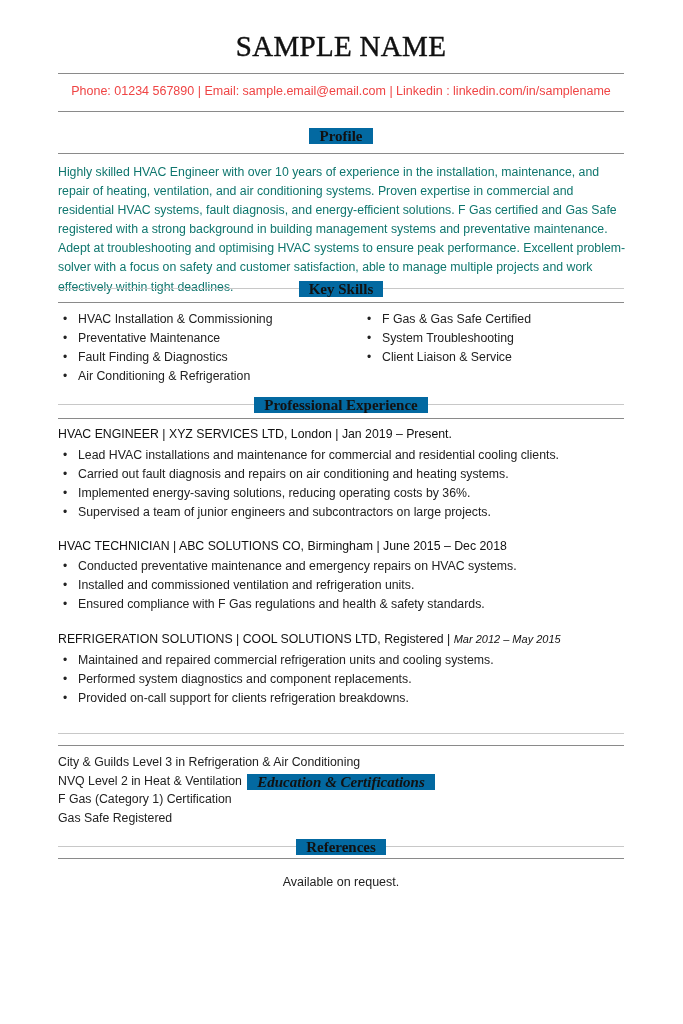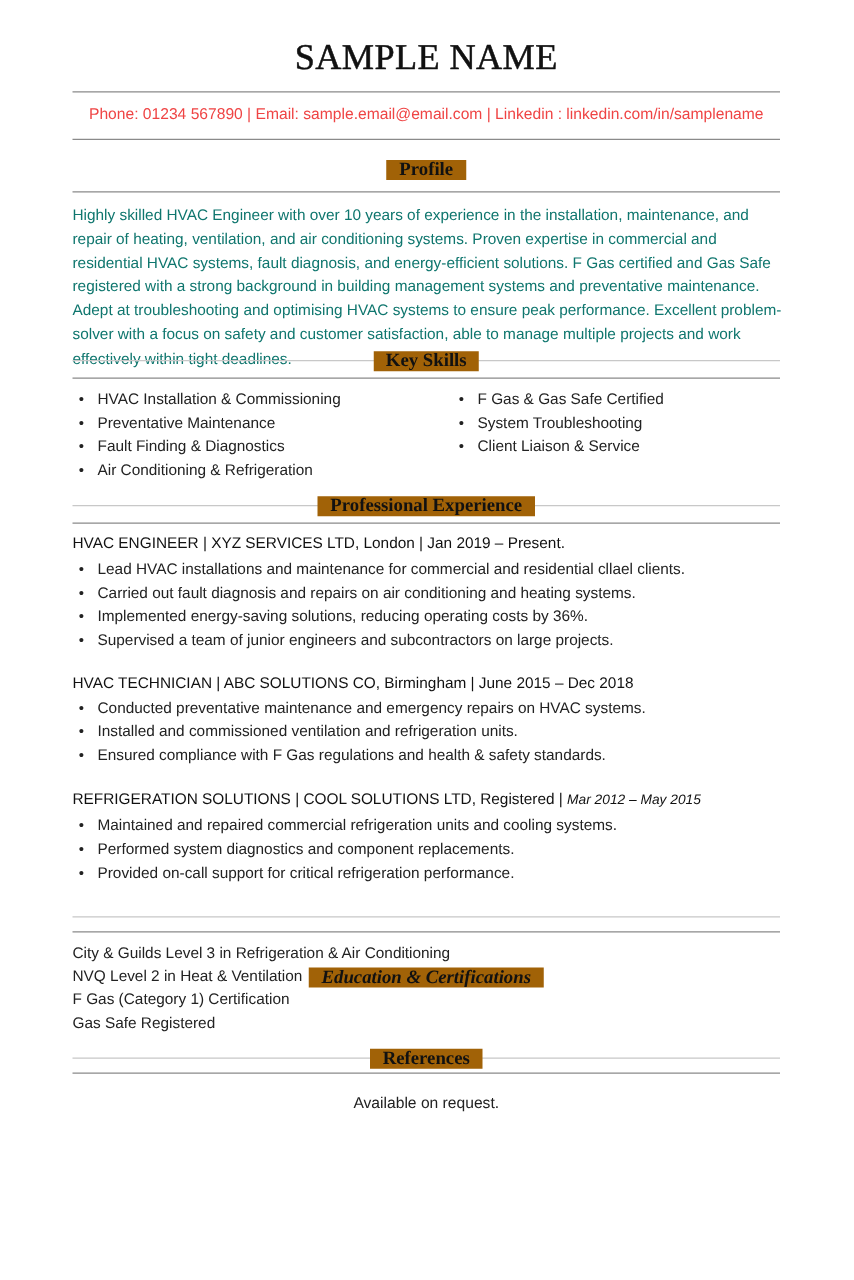--- a/index.html
+++ b/index.html
@@ -2,21 +2,21 @@
 <html><head>
 <meta charset="utf-8">
 <style>
   html, body { margin: 0; padding: 0; background: #ffffff; }
   body { width: 683px; height: 1024px; position: relative; overflow: hidden; color: #1e1e1e; font-family: "Liberation Sans", sans-serif; }
   .page { position: absolute; left: 58px; top: 0; width: 566px; }
   .name { position: absolute; top: 30px; left: 0; width: 566px; text-align: center; font-family: "Liberation Serif", serif; font-size: 29px; font-weight: normal; color: #111; letter-spacing: 0.3px; -webkit-text-stroke: 0.4px #111; }
   .hr { position: absolute; left: 0; width: 566px; height: 0; border-top: 1.5px solid #8a8a8a; }
   .contact { position: absolute; top: 84px; left: 0; width: 566px; text-align: center; font-size: 12.5px; color: #ef4444; }
   .sec-title { position: absolute; left: 0; width: 566px; text-align: center; font-family: "Liberation Serif", serif; font-weight: bold; font-size: 15px; color: #111; }
-  .sec-title span { background: #a16207; padding: 0 10px; position: relative; z-index: 2; }
+  .sec-title span { background: #0369a1; padding: 0 10px; position: relative; z-index: 2; }
   .sec-title.italic { font-style: italic; margin-top: 48px; }
   .toprule { position: absolute; left: 0; width: 566px; border-top: 1.5px solid #c8c8c8; z-index: 1; }
   .para { position: absolute; left: 0; top: 163px; width: 570px; font-size: 12.3px; line-height: 19.1px; color: #0f766e; }
   ul { margin: 0; padding: 0; list-style: none; }
   li { position: relative; padding-left: 20px; font-size: 12.3px; line-height: 19px; color: #222; }
   li::before { content: "•"; position: absolute; left: 5px; top: 0; font-size: 12px; }
   .skills-col { position: absolute; top: 310px; }
   .job-head { position: absolute; left: 0; font-size: 12.3px; color: #111; }
   .job-head .date-it { font-style: italic; font-size: 11px; }
   .job-list { position: absolute; left: 0; }
@@ -54,42 +54,42 @@
   </ul>
 
   <div class="toprule" style="top:404px;"></div>
   <div class="sec-title" style="top:397px;"><span>Professional Experience</span></div>
   <div class="hr" style="top:418px;"></div>
 
   <div class="job-head" style="top:427px;">
     <span>HVAC ENGINEER</span> | <span>XYZ SERVICES LTD</span><span>, London</span> | <span>Jan 2019 – Present.</span>
   </div>
   <ul class="job-list" style="top:446px;">
-    <li>Lead HVAC installations and maintenance for commercial and residential cllael clients.</li>
+    <li>Lead HVAC installations and maintenance for commercial and residential cooling clients.</li>
     <li>Carried out fault diagnosis and repairs on air conditioning and heating systems.</li>
     <li>Implemented energy-saving solutions, reducing operating costs by 36%.</li>
     <li>Supervised a team of junior engineers and subcontractors on large projects.</li>
   </ul>
 
   <div class="job-head" style="top:539px;">
     <span>HVAC TECHNICIAN</span> | <span>ABC SOLUTIONS CO</span><span>, Birmingham</span> | <span>June 2015 – Dec 2018</span>
   </div>
   <ul class="job-list" style="top:557px;">
     <li>Conducted preventative maintenance and emergency repairs on HVAC systems.</li>
     <li>Installed and commissioned ventilation and refrigeration units.</li>
     <li>Ensured compliance with F Gas regulations and health &amp; safety standards.</li>
   </ul>
 
   <div class="job-head" style="top:632px;">
     <span>REFRIGERATION SOLUTIONS</span> | <span>COOL SOLUTIONS LTD</span><span>, Registered</span> | <span class="date-it">Mar 2012 – May 2015</span>
   </div>
   <ul class="job-list" style="top:651px;">
     <li>Maintained and repaired commercial refrigeration units and cooling systems.</li>
     <li>Performed system diagnostics and component replacements.</li>
-    <li>Provided on-call support for critical refrigeration performance.</li>
+    <li>Provided on-call support for clients refrigeration breakdowns.</li>
   </ul>
 
   <div class="toprule" style="top:733px;"></div>
   <div class="sec-title italic" style="top:726px;"><span>Education &amp; Certifications</span></div>
   <div class="hr" style="top:745px;"></div>
   <div class="edu">
     <div>City &amp; Guilds Level 3 in Refrigeration &amp; Air Conditioning</div>
     <div>NVQ Level 2 in Heat &amp; Ventilation</div>
     <div>F Gas (Category 1) Certification</div>
     <div>Gas Safe Registered</div>

